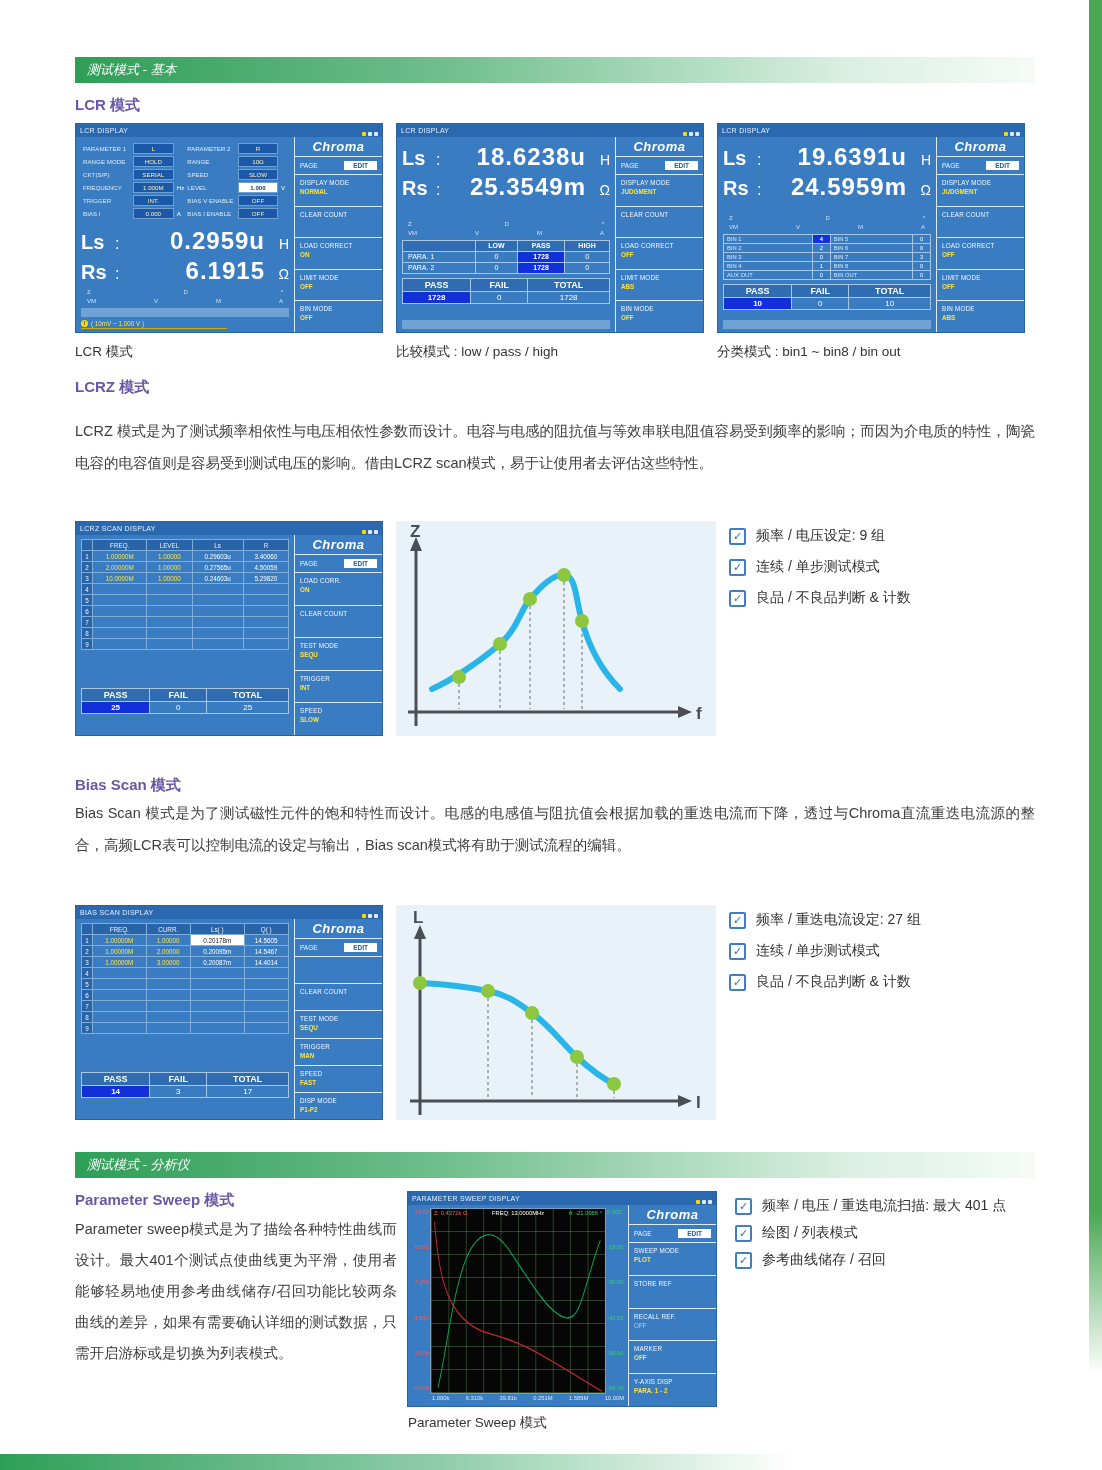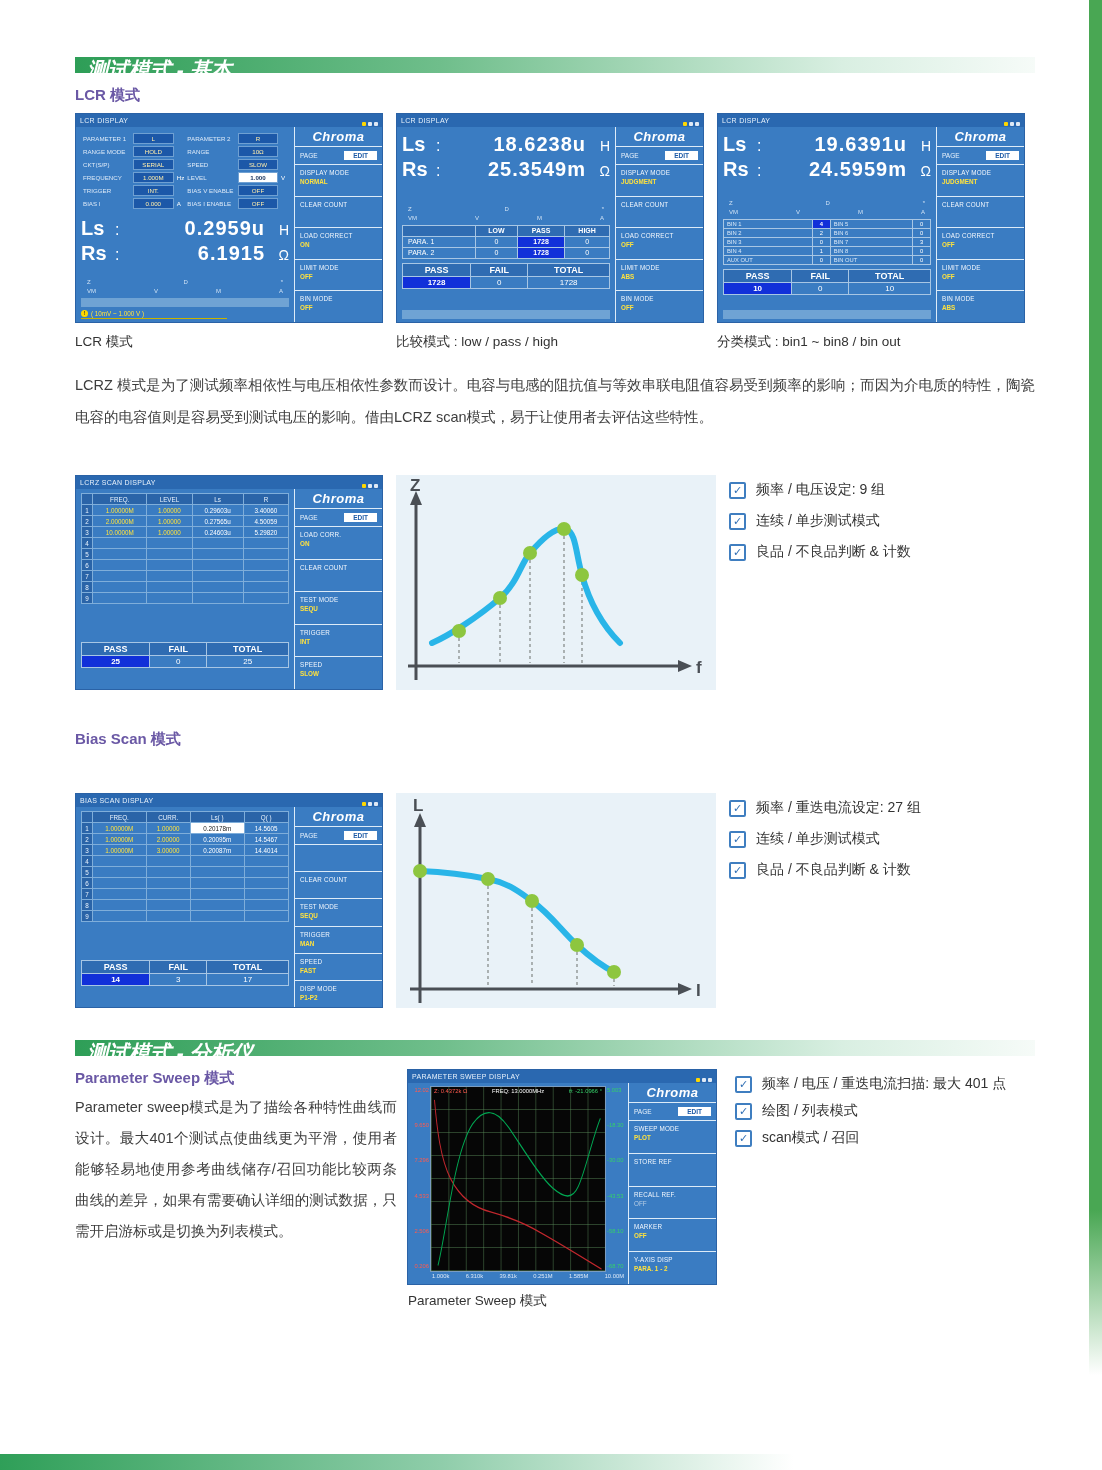--- a/index.html
+++ b/index.html
@@ -1,22 +1,22 @@
 <!DOCTYPE html>
 <html><head>
 <meta charset="utf-8">
 <style>
   html,body{margin:0;padding:0;background:#fff;}
   .page{position:relative;width:1102px;height:1470px;background:#fff;overflow:hidden;
         font-family:"Liberation Sans","DejaVu Sans",sans-serif;}
   .content{position:absolute;left:75px;top:0;width:960px;}
 
   
-  .sec-bar{height:16px;line-height:26px;padding-left:12px;color:#fff;
-           font-size:21px;font-weight:bold;font-style:italic;
+  .sec-bar{height:26px;line-height:26px;padding-left:12px;color:#fff;
+           font-size:13px;font-weight:normal;font-style:italic;
            background:linear-gradient(90deg,#2e9e57 0%,#6fbe8b 38%,#d9efe2 80%,#f6fbf8 100%);}
 
   .sub-head{font-size:15px;color:#6a58a5;font-weight:bold;}
   .para{font-size:14.5px;color:#3d3d3d;line-height:32px;text-align:justify;}
 
   .row3{display:flex;gap:13px;}
   .captions{display:flex;gap:13px;font-size:13.5px;color:#333;}
   .captions .cap{width:308px;}
 
   
@@ -50,21 +50,21 @@
   .set-tbl td{height:9px;font-size:6.2px;white-space:nowrap;}
   .set-tbl td.slab{color:#dce9f8;width:52px;}
   .set-tbl td.sbox{background:#1c58a8;border:1px solid #6fa0d2;color:#ffedaa;text-align:center;width:48px;}
   .set-tbl td.sunit{color:#fff;width:10px;text-align:left;padding-left:2px;}
   .set-tbl td.wh{background:#fff;color:#16325c;font-weight:bold;}
 
   
   .read-row{display:flex;align-items:baseline;color:#fff;margin-top:2px;}
   .r-n{font-size:20px;width:34px;font-weight:bold;}
   .r-c{width:18px;font-size:16px;}
-  .r-v{flex:1;text-align:right;font-size:20px;letter-spacing:1px;font-weight:bold;}
+  .r-v{flex:1;text-align:right;font-size:24px;letter-spacing:1px;font-weight:bold;}
   .r-u{width:24px;text-align:right;font-size:14px;}
 
   .z-rows{margin-top:auto;}
   .z-row{display:flex;justify-content:space-between;color:#cfe2f5;font-size:6px;padding:0 6px;margin-top:3px;}
   .strip{height:9px;background:#6fa3d4;margin-top:4px;flex:0 0 auto;}
   .note{display:flex;align-items:center;gap:3px;margin-top:3px;border-bottom:1px solid #c8b400;width:70%;padding-bottom:1px;}
   .warn-ic{width:7px;height:7px;border-radius:50%;background:#ffd800;color:#333;font-size:5px;
            line-height:7px;text-align:center;font-weight:bold;flex:0 0 auto;}
   .note span:last-child{font-size:6.3px;color:#ffe23e;}
 
@@ -477,20 +477,21 @@
         </div>
       </div>
     </div>
 
     <div class="captions" style="margin-top:10px">
       <div class="cap">LCR 模式</div>
       <div class="cap">比较模式 : low / pass / high</div>
       <div class="cap">分类模式 : bin1 ~ bin8 / bin out</div>
     </div>
 
+    <div class="sub-head" style="margin-top:17px">LCRZ 模式</div>
     <div class="para" style="margin-top:18px">LCRZ 模式是为了测试频率相依性与电压相依性参数而设计。电容与电感的阻抗值与等效串联电阻值容易受到频率的影响；而因为介电质的特性，陶瓷电容的电容值则是容易受到测试电压的影响。借由LCRZ scan模式，易于让使用者去评估这些特性。</div>
 
     <div class="row3" style="margin-top:42px">
 
       <div class="screen scan-screen">
         <div class="ttl">
           <span class="ttl-t">LCRZ SCAN DISPLAY</span>
           <span class="ttl-ic"><i class="y"></i><i></i><i></i></span>
         </div>
         <div class="scr-body">
@@ -649,20 +650,21 @@
             <span class="chk-label">连续 / 单步测试模式</span>
           </div>
           <div class="chk-item">
             <span class="chk-box">✓</span>
             <span class="chk-label">良品 / 不良品判断 &amp; 计数</span>
           </div>
         </div>
     </div>
 
     <div class="sub-head" style="margin-top:40px">Bias Scan 模式</div>
+    <div class="para" style="margin-top:2px">Bias Scan 模式是为了测试磁性元件的饱和特性而设计。电感的电感值与阻抗值会根据加载的重迭电流而下降，透过与Chroma直流重迭电流源的整合，高频LCR表可以控制电流的设定与输出，Bias scan模式将有助于测试流程的编辑。</div>
 
     <div class="row3" style="margin-top:44px">
 
       <div class="screen scan-screen">
         <div class="ttl">
           <span class="ttl-t">BIAS SCAN DISPLAY</span>
           <span class="ttl-ic"><i class="y"></i><i></i><i></i></span>
         </div>
         <div class="scr-body">
           <div class="scr-main">
@@ -918,21 +920,21 @@
           <div class="chk-item">
             <span class="chk-box">✓</span>
             <span class="chk-label">频率 / 电压 / 重迭电流扫描: 最大 401 点</span>
           </div>
           <div class="chk-item">
             <span class="chk-box">✓</span>
             <span class="chk-label">绘图 / 列表模式</span>
           </div>
           <div class="chk-item">
             <span class="chk-box">✓</span>
-            <span class="chk-label">scan模式 / 召回</span>
+            <span class="chk-label">参考曲线储存 / 召回</span>
           </div>
         </div>
     </div>
 
     <div class="cap-sweep" style="margin-top:7px">Parameter Sweep 模式</div>
 
   </div>
 </div>
 
 </body></html>

